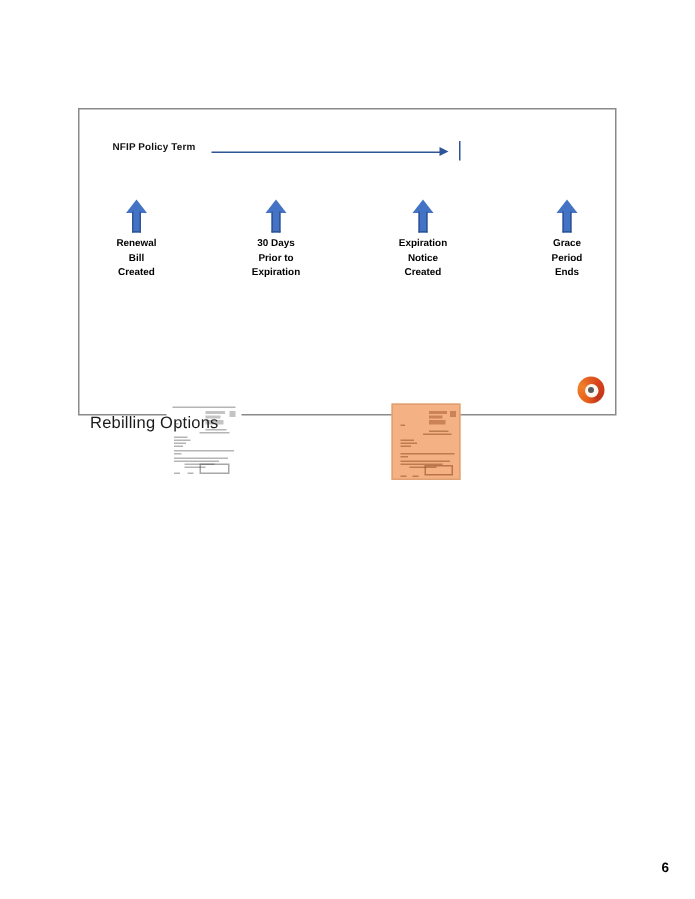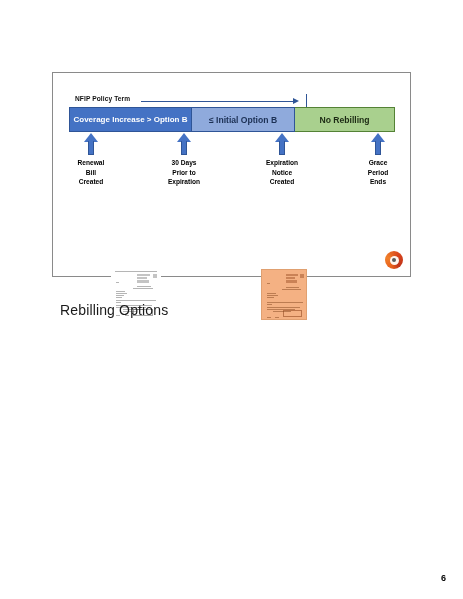--- a/index.html
+++ b/index.html
@@ -233,22 +233,22 @@
     width: 4px;
     height: 4px;
     border-radius: 50%;
     background: #5a5a5a;
   }
 
   
   #caption {
     position: absolute;
     left: 60px;
-    top: 302px;
-    font-size: 14px;
+    top: 276px;
+    font-size: 11px;
     color: #1a1a1a;
     letter-spacing: 0.15px;
   }
   #page-number {
     position: absolute;
     right: 17px;
     bottom: 16px;
     font-size: 9px;
     font-weight: bold;
     color: #000000;
@@ -261,25 +261,20 @@
 
   <div id="policy-term-row">
     <div id="policy-term-label">NFIP Policy Term</div>
     <div id="policy-term-arrow">
       <div class="shaft"></div>
       <div class="head"></div>
     </div>
     <div id="policy-term-endtick"></div>
   </div>
 
-  <div id="timeline-bar">
-    <div id="seg-coverage" class="bar-seg">Coverage Increase &gt; Option B</div>
-    <div id="seg-initial" class="bar-seg">≤ Initial Option B</div>
-    <div id="seg-norebilling" class="bar-seg">No Rebilling</div>
-  </div>
 
   <div class="milestone" style="left:38px;">
     <div class="ms-arrow">
       <div class="ms-head"></div>
         <div class="ms-stem"></div>
     </div>
     <div class="ms-label">Renewal
 Bill
 Created</div>
   </div>

